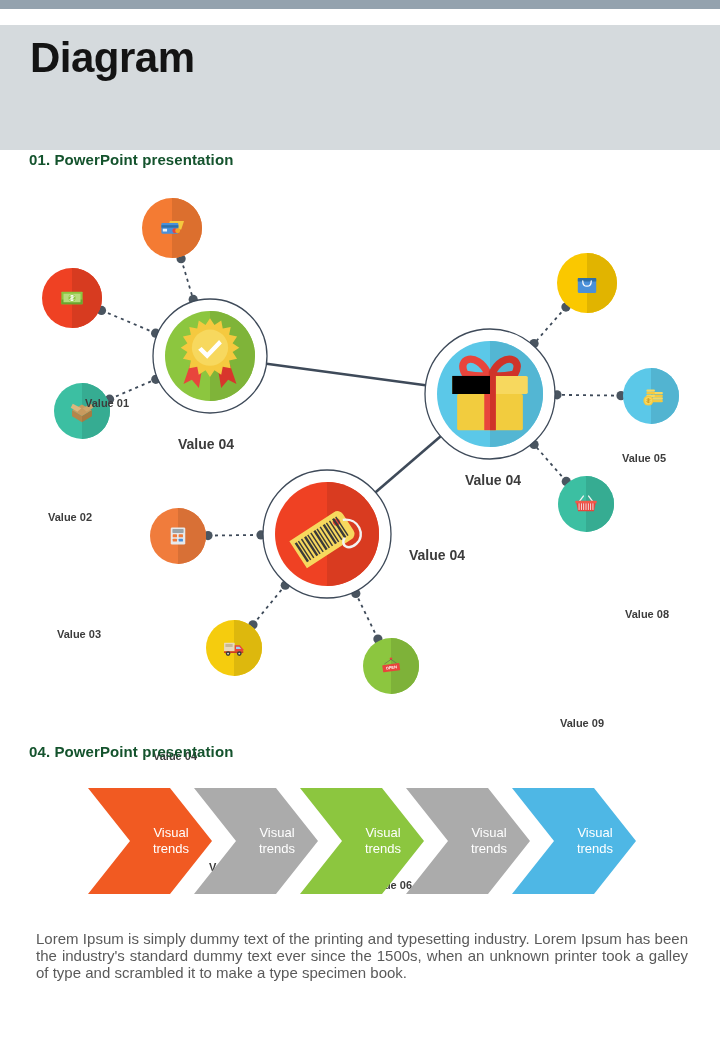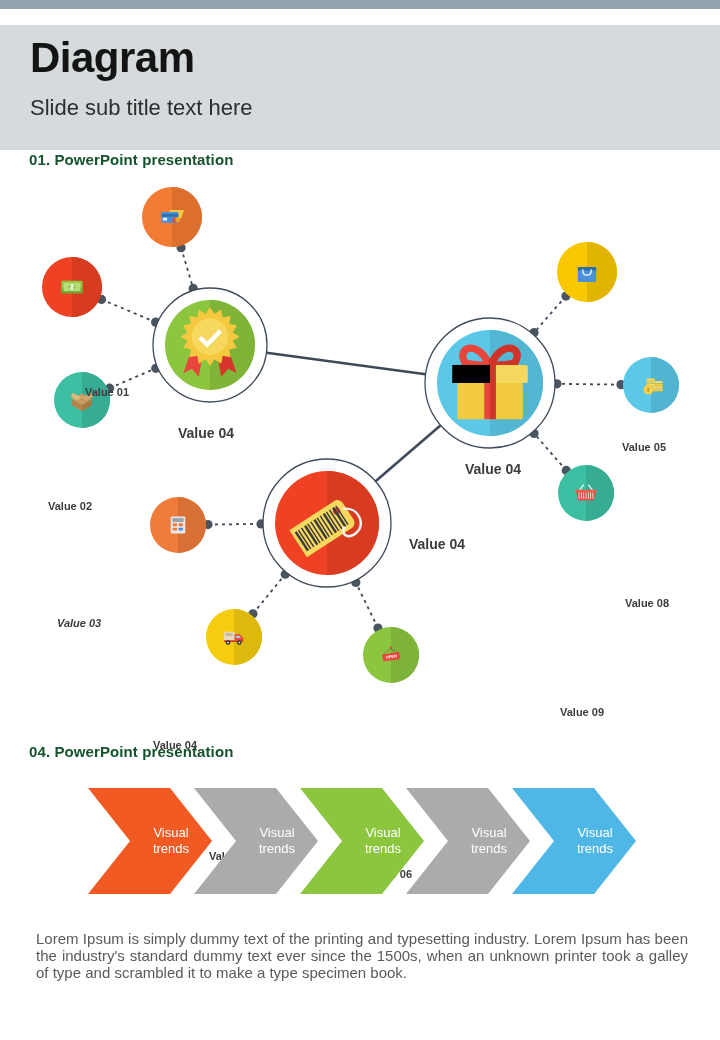--- a/index.html
+++ b/index.html
@@ -29,21 +29,21 @@
     font-size:22px;color:#2d2d2d;font-weight:400;line-height:1;
   }
   .section-heading{
     position:absolute;left:29px;
     font-size:15px;font-weight:bold;color:#14532d;
     letter-spacing:0.1px;
   }
   #heading-01{top:151px;}
   #heading-02{top:743px;}
 
-  .diagram-wrap{position:absolute;left:0;top:160px;width:579px;height:560px;padding-left:33px;}
+  .diagram-wrap{position:absolute;left:0;top:171px;width:579px;height:560px;padding-left:33px;}
   .diagram-svg{position:absolute;left:0;top:0;}
 
   .node-label{
     position:absolute;
     font-size:11px;color:#3c3c3c;font-weight:bold;
     white-space:nowrap;
   }
   .hub-label{
     position:absolute;
     font-size:14px;color:#3c3c3c;font-weight:bold;
@@ -63,21 +63,20 @@
     text-align:justify;
   }
 </style>
 </head>
 <body>
 
 <div class="topbar"></div>
 
 <div class="header">
   <div class="header-title">Diagram</div>
-  <div class="header-sub">Slide sub title text here</div>
 </div>
 
 <div class="section-heading" id="heading-01">01. PowerPoint presentation</div>
 
 <div class="diagram-wrap">
   <svg class="diagram-svg" id="diagram-svg" width="720" height="560">
       <g>
         <line x1="266.4822181743183" y1="192.66544389508604" x2="425.59045295911073" y2="214.25870433016502" stroke="#3e4a59" stroke-width="2.6"></line>
         <line x1="440.6910531331872" y1="265.351242707692" x2="375.55034768424645" y2="321.3003148724264" stroke="#3e4a59" stroke-width="2.6"></line>
       </g>
@@ -273,21 +272,21 @@
             <rect x="15.199999999999996" y="-12" width="3" height="28" fill="#3a3a3a"></rect>
             <rect x="19.799999999999997" y="-12" width="1.8" height="28" fill="#3a3a3a"></rect>
             <path d="M26,-4 C44,4 40,28 24,30 C10,32 6,20 16,16" fill="none" stroke="#f2f2f2" stroke-width="3"></path>
           </g>
         </g>
       </g>
     </svg>
   <div id="diagram-labels">
       <div class="node-label" style="left: 85px; top: 226px;">Value 01</div>
       <div class="node-label" style="left: 48px; top: 340px;">Value 02</div>
-      <div class="node-label" style="left: 57px; top: 457px; font-style: italic;">Value 03</div>
+      <div class="node-label" style="left: 57px; top: 457px;">Value 03</div>
       <div class="node-label" style="left: 622px; top: 281px;">Value 05</div>
       <div class="node-label" style="left: 625px; top: 437px;">Value 08</div>
       <div class="node-label" style="left: 560px; top: 546px;">Value 09</div>
       <div class="node-label" style="left: 153px; top: 579px;">Value 04</div>
       <div class="node-label" style="left: 209px; top: 690px;">Value 05</div>
       <div class="node-label" style="left: 368px; top: 708px;">Value 06</div>
       <div class="hub-label" style="left: 178px; top: 265px;">Value 04</div>
       <div class="hub-label" style="left: 465px; top: 301px;">Value 04</div>
       <div class="hub-label" style="left: 409px; top: 376px;">Value 04</div>
     </div>

